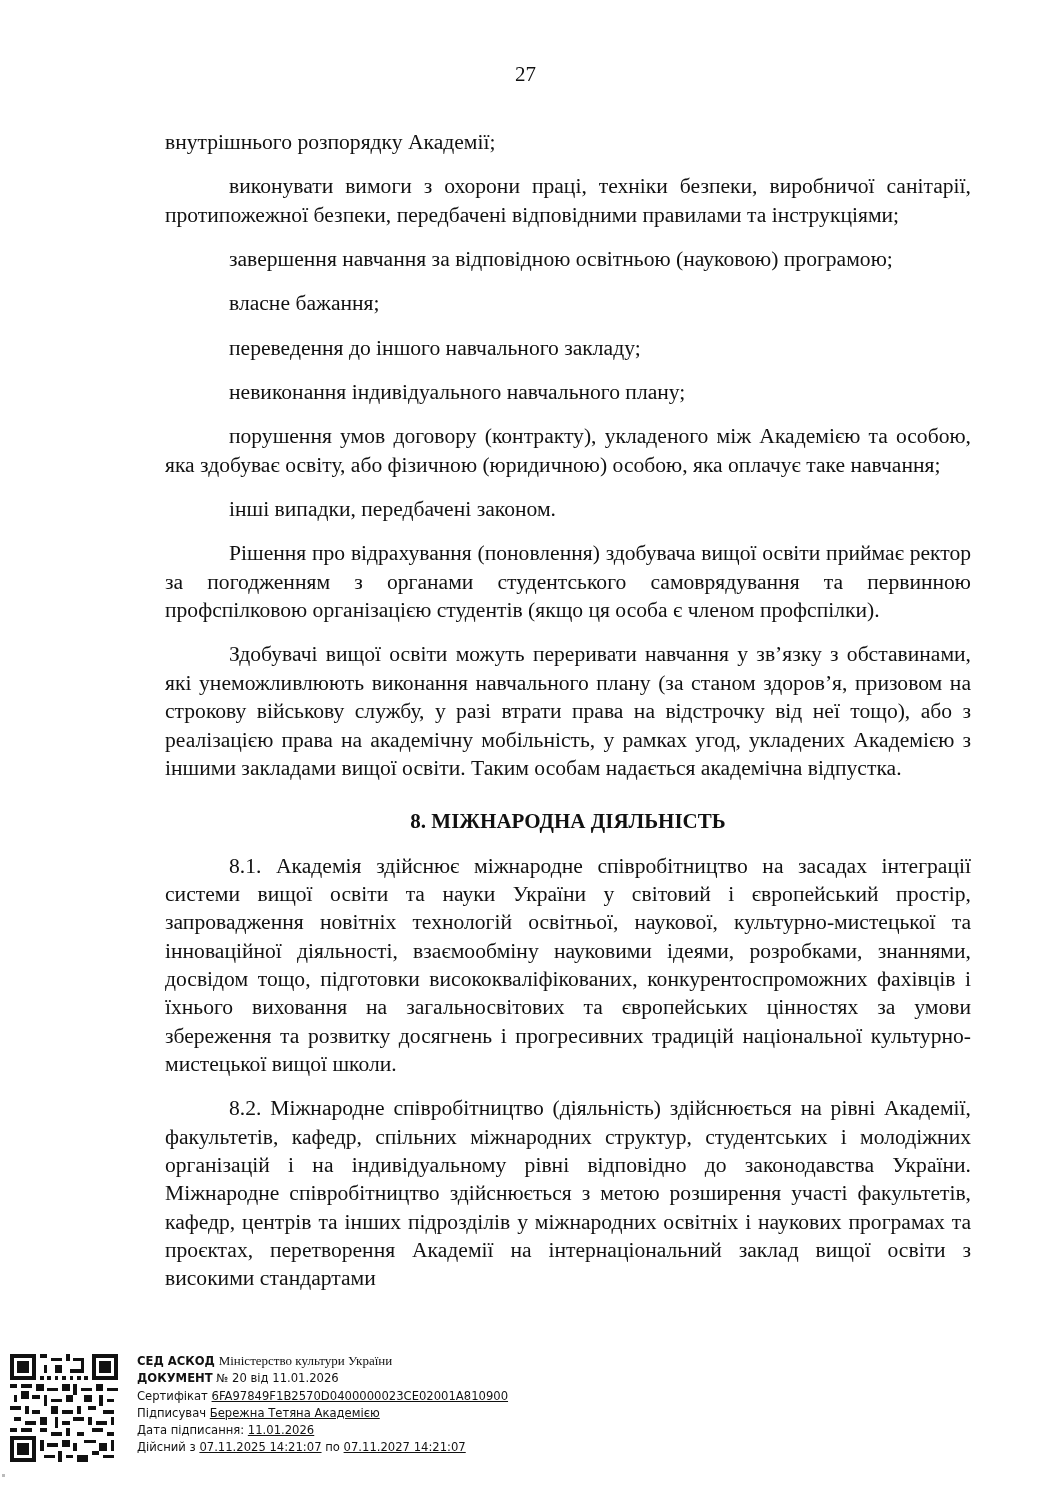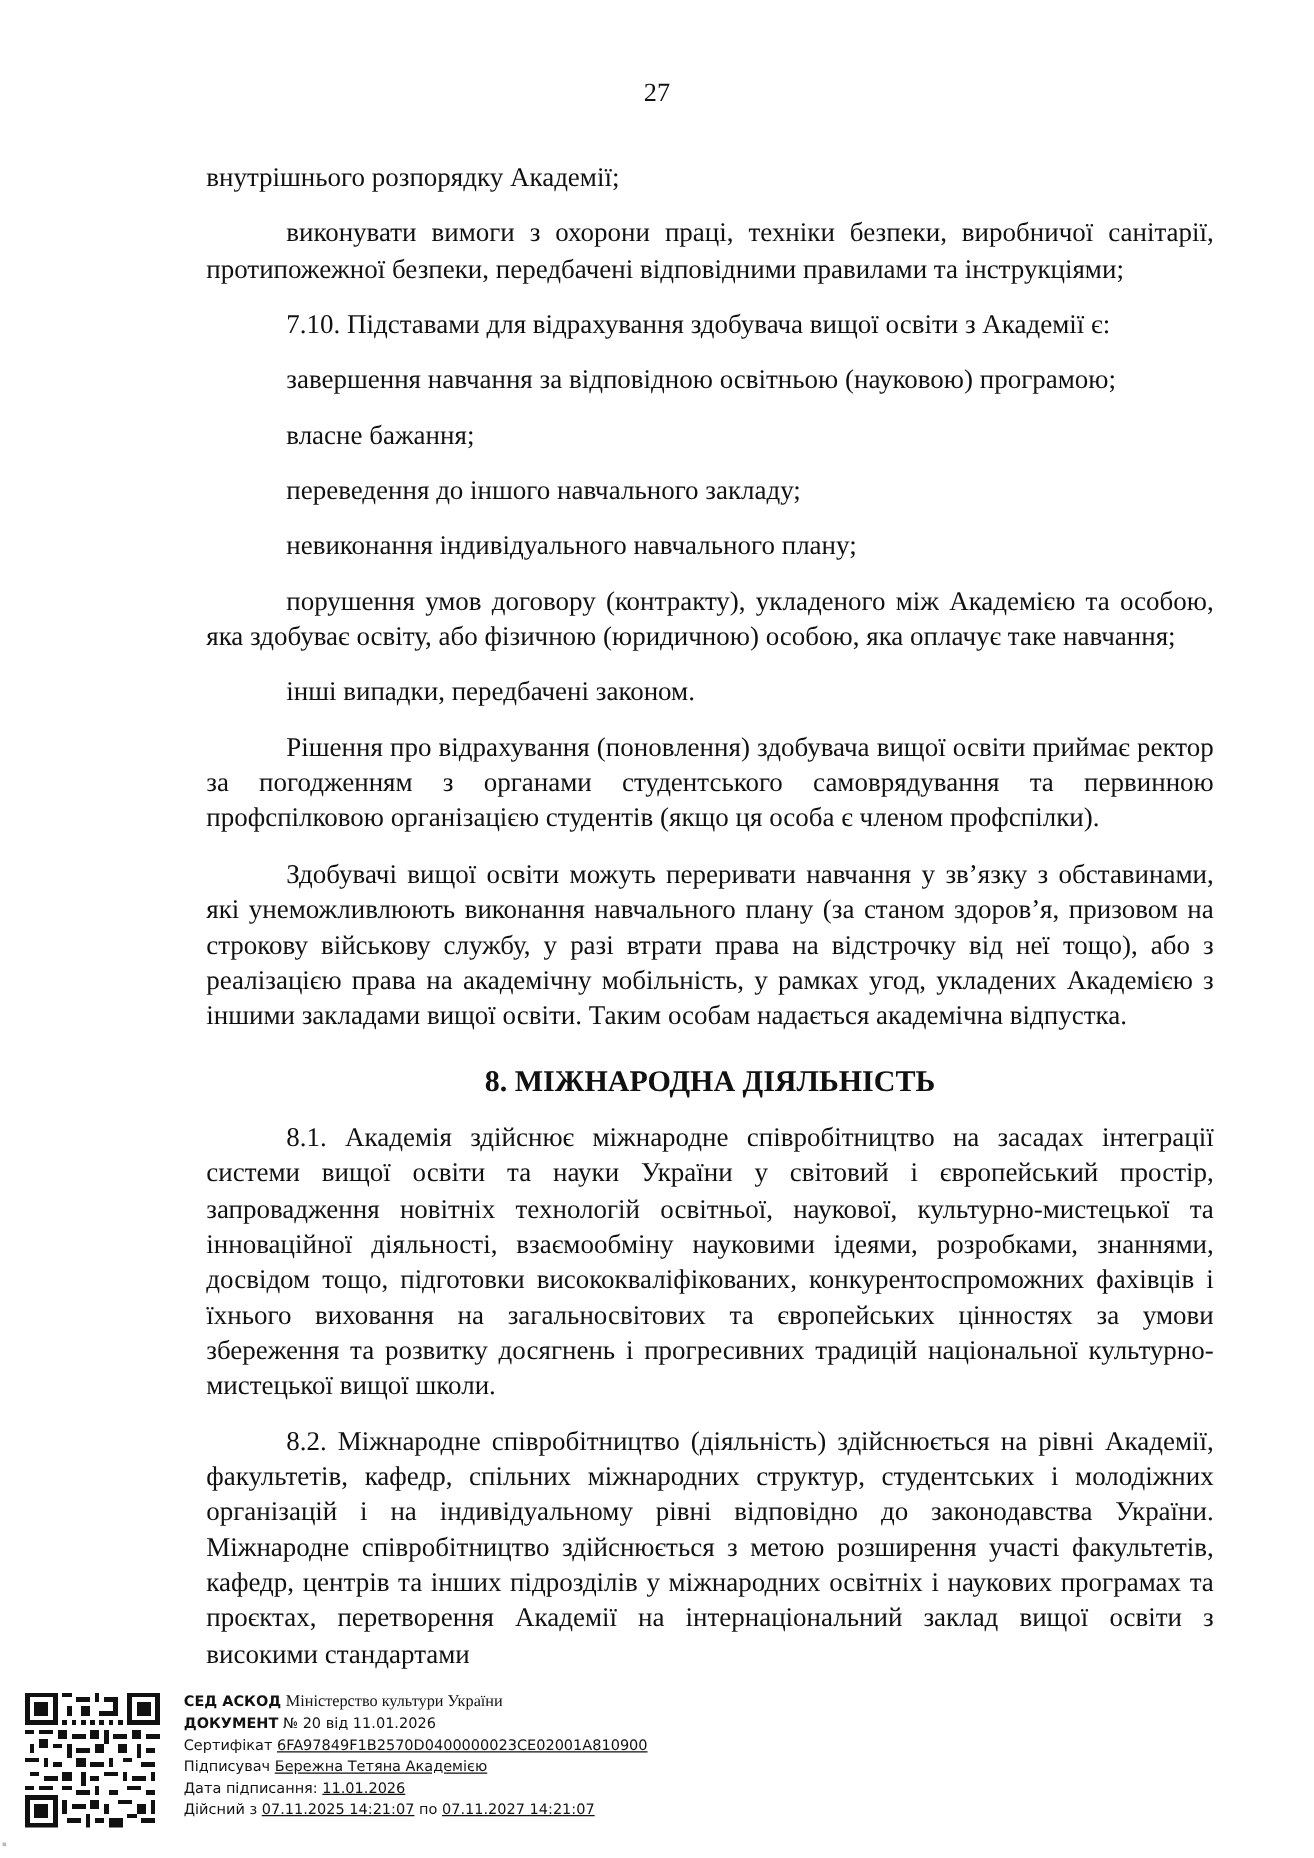--- a/index.html
+++ b/index.html
@@ -11,24 +11,24 @@
   }
   .body-text {
     position: absolute; left: 149px; top: 112px; width: 838px;
     font-family: "Liberation Serif", serif; font-size: 21.6px; line-height: 28.35px;
     color: #111; text-align: justify;
   }
   .body-text p { margin: 16px; text-indent: 64px; text-align: justify; }
   .body-text p.noindent { text-indent: 0; }
   .section-heading {
     margin: 25px 0 0 0; text-align: center; font-weight: bold; text-indent: 0;
-    font-size: 24px; line-height: 28.35px;
+    font-size: 21px; line-height: 28.35px;
   }
   .footer {
-    position: absolute; left: 18px; top: 1352px; width: 600px; height: 120px;
+    position: absolute; left: 8px; top: 1352px; width: 600px; height: 120px;
   }
   .qr { position: absolute; left: 2px; top: 2px; width: 108px; height: 108px; }
   .stamp {
     position: absolute; left: 129px; top: 0px;
     font-family: "DejaVu Sans", sans-serif; font-size: 11.6px; line-height: 17.3px; color: #111;
   }
   .stamp .row { white-space: nowrap; }
   .stamp .b { font-weight: bold; }
   .stamp .serif { font-family: "Liberation Serif", serif; font-size: 13px; }
   .stamp .u { text-decoration: underline; }
@@ -36,21 +36,20 @@
 </style>
 </head>
 <body>
 
 <div class="page">
   <div class="page-number">27</div>
 
   <div class="body-text">
     <p class="noindent">внутрішнього розпорядку Академії;</p>
     <p>виконувати вимоги з охорони праці, техніки безпеки, виробничої санітарії, протипожежної безпеки, передбачені відповідними правилами та інструкціями;</p>
-    <p>7.10. Підставами для відрахування здобувача вищої освіти з Академії є:</p>
     <p>завершення навчання за відповідною освітньою (науковою) програмою;</p>
     <p>власне бажання;</p>
     <p>переведення до іншого навчального закладу;</p>
     <p>невиконання індивідуального навчального плану;</p>
     <p>порушення умов договору (контракту), укладеного між Академією та особою, яка здобуває освіту, або фізичною (юридичною) особою, яка оплачує таке навчання;</p>
     <p>інші випадки, передбачені законом.</p>
     <p>Рішення про відрахування (поновлення) здобувача вищої освіти приймає ректор за погодженням з органами студентського самоврядування та первинною профспілковою організацією студентів (якщо ця особа є членом профспілки).</p>
     <p>Здобувачі вищої освіти можуть переривати навчання у зв’язку з обставинами, які унеможливлюють виконання навчального плану (за станом здоров’я, призовом на строкову військову службу, у разі втрати права на відстрочку від неї тощо), або з реалізацією права на академічну мобільність, у рамках угод, укладених Академією з іншими закладами вищої освіти. Таким особам надається академічна відпустка.</p>
     <div class="section-heading">8. МІЖНАРОДНА ДІЯЛЬНІСТЬ</div>
     <p>8.1. Академія здійснює міжнародне співробітництво на засадах інтеграції системи вищої освіти та науки України у світовий і європейський простір, запровадження новітніх технологій освітньої, наукової, культурно-мистецької та інноваційної діяльності, взаємообміну науковими ідеями, розробками, знаннями, досвідом тощо, підготовки висококваліфікованих, конкурентоспроможних фахівців і їхнього виховання на загальносвітових та європейських цінностях за умови збереження та розвитку досягнень і прогресивних традицій національної культурно-мистецької вищої школи.</p>

